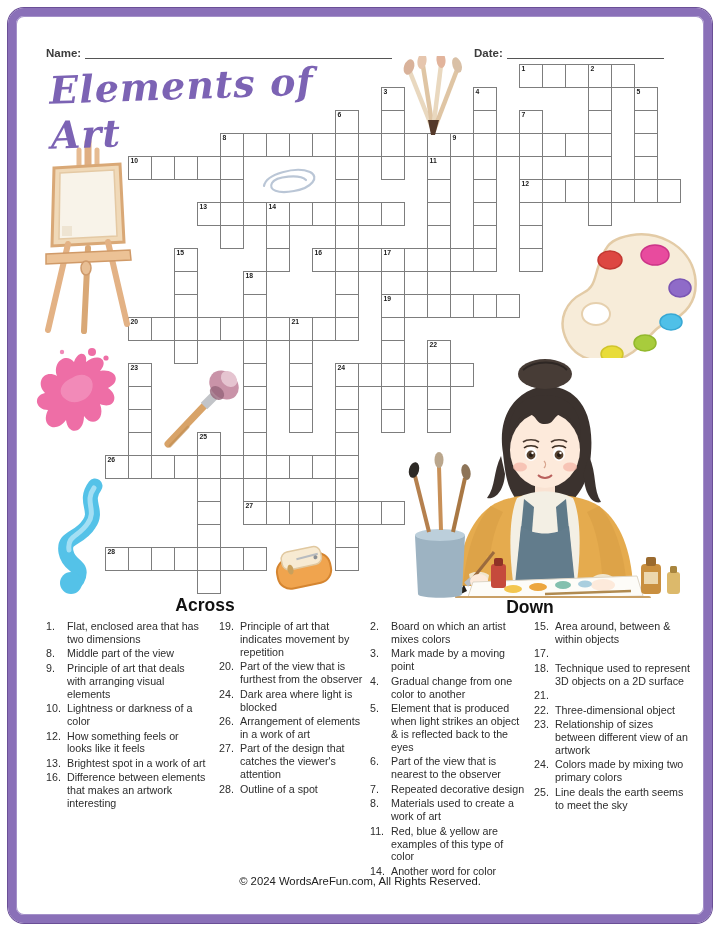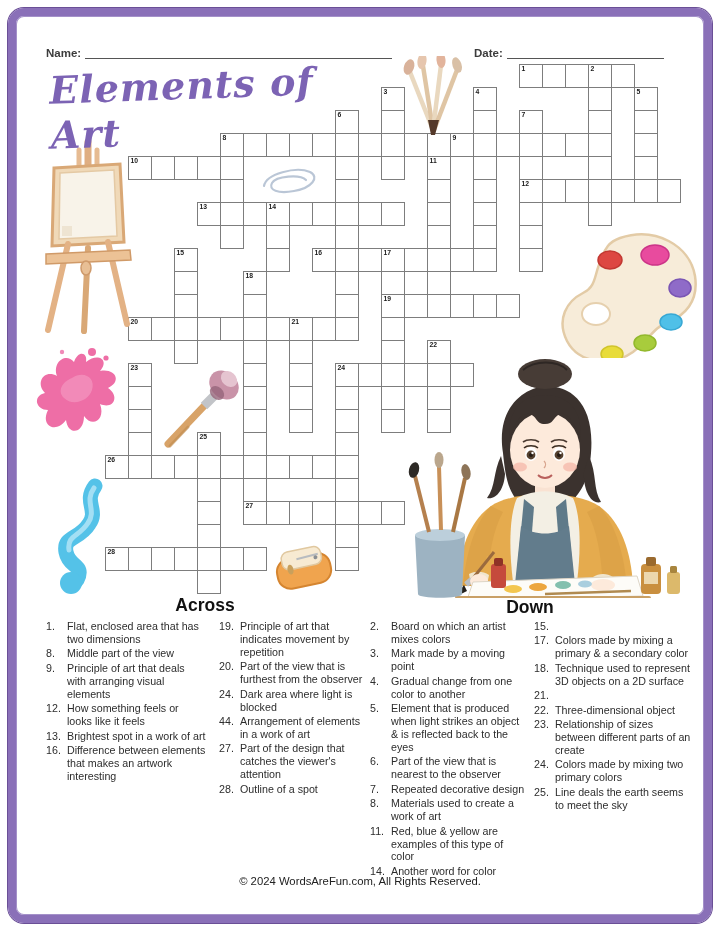--- a/index.html
+++ b/index.html
@@ -434,20 +434,24 @@
       </div>
       <div class="clue">
         <span class="n">8.</span>
         <span class="t">Middle part of the view</span>
       </div>
       <div class="clue">
         <span class="n">9.</span>
         <span class="t">Principle of art that deals with arranging visual elements</span>
       </div>
       <div class="clue">
+        <span class="n">10.</span>
+        <span class="t">Lightness or darkness of a color</span>
+      </div>
+      <div class="clue">
         <span class="n">12.</span>
         <span class="t">How something feels or looks like it feels</span>
       </div>
       <div class="clue">
         <span class="n">13.</span>
         <span class="t">Brightest spot in a work of art</span>
       </div>
       <div class="clue">
         <span class="n">16.</span>
         <span class="t">Difference between elements that makes an artwork interesting</span>
@@ -460,21 +464,21 @@
       </div>
       <div class="clue">
         <span class="n">20.</span>
         <span class="t">Part of the view that is furthest from the observer</span>
       </div>
       <div class="clue">
         <span class="n">24.</span>
         <span class="t">Dark area where light is blocked</span>
       </div>
       <div class="clue">
-        <span class="n">44.</span>
+        <span class="n">26.</span>
         <span class="t">Arrangement of elements in a work of art</span>
       </div>
       <div class="clue">
         <span class="n">27.</span>
         <span class="t">Part of the design that catches the viewer's attention</span>
       </div>
       <div class="clue">
         <span class="n">28.</span>
         <span class="t">Outline of a spot</span>
       </div>
@@ -513,39 +517,39 @@
         <span class="t">Red, blue &amp; yellow are examples of this type of color</span>
       </div>
       <div class="clue">
         <span class="n">14.</span>
         <span class="t">Another word for color</span>
       </div>
     </div>
   <div class="clue-col" style="left:534px;top:620px;width:160px;" id="col-d2">
       <div class="clue">
         <span class="n">15.</span>
+        <span class="t">Area around, between &amp; within objects</span>
       </div>
       <div class="clue">
         <span class="n">17.</span>
-        <span class="t">Colors made by mixing a primary &amp; a secondary color</span>
       </div>
       <div class="clue">
         <span class="n">18.</span>
         <span class="t">Technique used to represent 3D objects on a 2D surface</span>
       </div>
       <div class="clue">
         <span class="n">21.</span>
       </div>
       <div class="clue">
         <span class="n">22.</span>
         <span class="t">Three-dimensional object</span>
       </div>
       <div class="clue">
         <span class="n">23.</span>
-        <span class="t">Relationship of sizes between different parts of an create</span>
+        <span class="t">Relationship of sizes between different view of an artwork</span>
       </div>
       <div class="clue">
         <span class="n">24.</span>
         <span class="t">Colors made by mixing two primary colors</span>
       </div>
       <div class="clue">
         <span class="n">25.</span>
         <span class="t">Line deals the earth seems to meet the sky</span>
       </div>
     </div>

